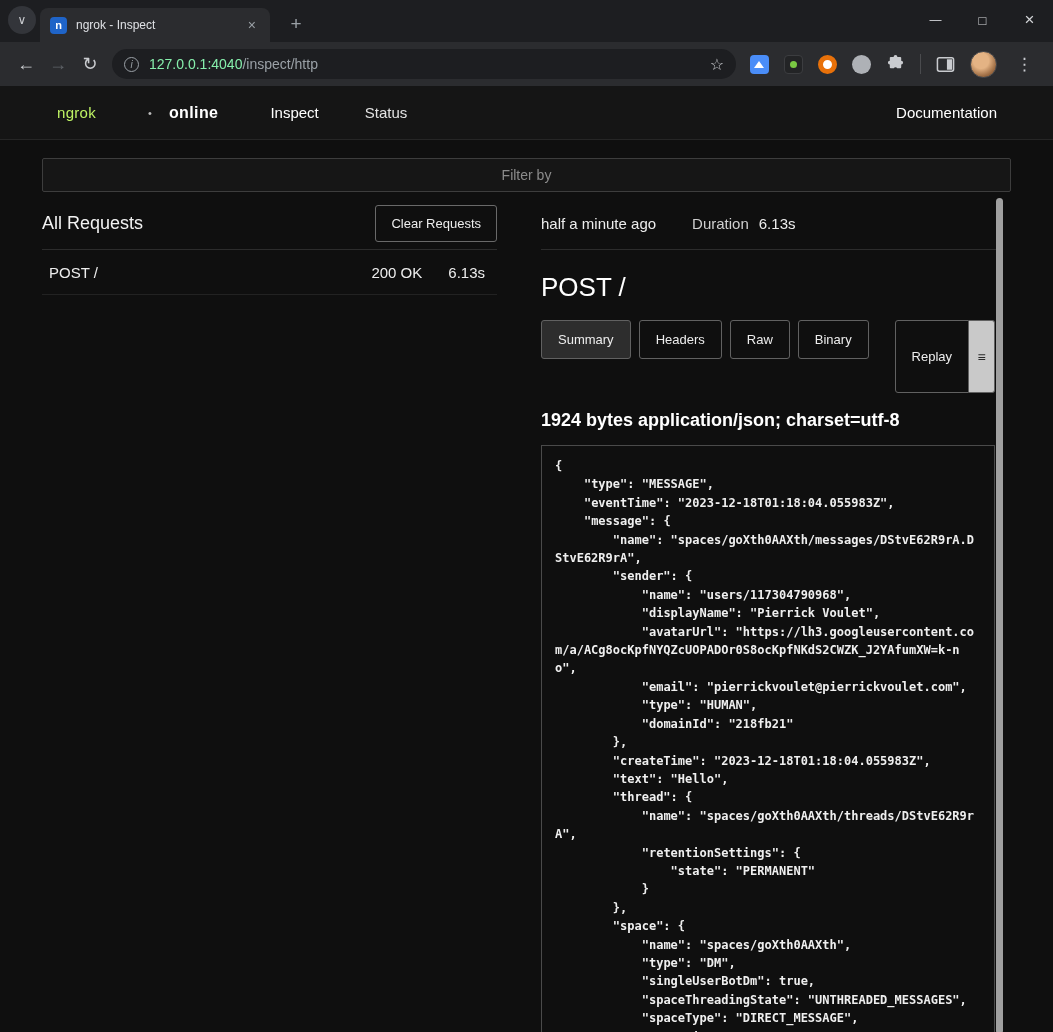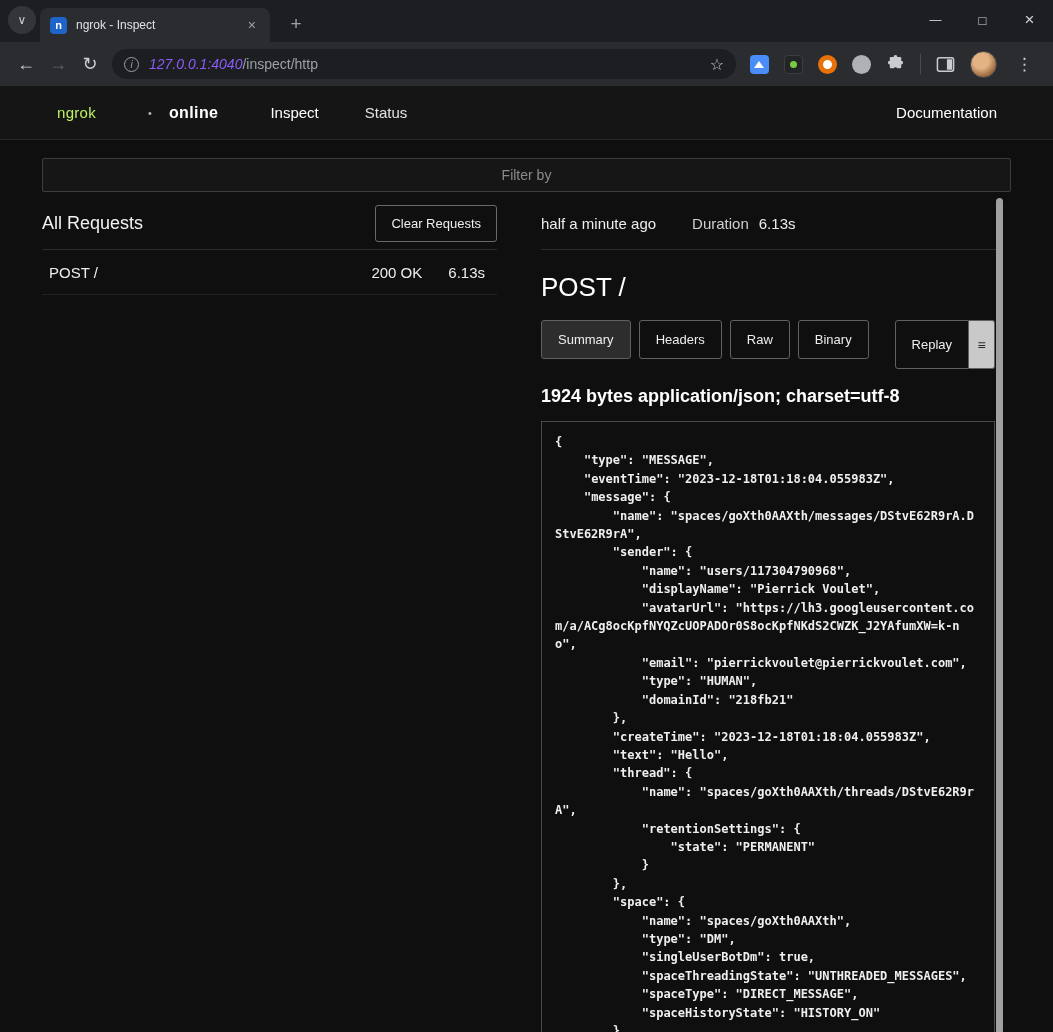--- a/index.html
+++ b/index.html
@@ -31,21 +31,21 @@
   .toolbar { height:44px; background:#2b2c2f; display:flex; align-items:center; padding:0 10px; }
   .nav-ic { width:32px; height:32px; display:flex; align-items:center; justify-content:center;
             font-size:18px; color:#c9cbcf; cursor:pointer; }
   .nav-ic.disabled { color:#5f6368; }
   .omnibox { flex:1; height:30px; margin:0 8px 0 6px; background:#1d1e21; border-radius:15px;
              display:flex; align-items:center; padding:0 12px; min-width:0; }
   .info-ic { width:15px; height:15px; border:1px solid #9aa0a6; border-radius:50%; color:#9aa0a6;
              font-size:10px; font-style:italic; display:flex; align-items:center; justify-content:center;
              flex:none; cursor:pointer; }
   .url { flex:1; margin-left:10px; font-size:14px; white-space:nowrap; overflow:hidden; }
-  .url .host { color:#8b5cf6;font-style:italic; }
+  .url .host { color:#86efac; }
   .url .path { color:#9aa0a6; }
   .star { color:#c9cbcf; font-size:16px; cursor:pointer; flex:none; }
   .ic-cluster { display:flex; align-items:center; gap:15px; padding:0 6px; }
   .ext { width:19px; height:19px; border-radius:4px; cursor:pointer; }
   .ext.photos { background:#4a8df8; position:relative; }
   .ext.photos::after { content:""; position:absolute; left:4px; top:6px; border-left:5px solid transparent;
                        border-right:5px solid transparent; border-bottom:7px solid #fff; }
   .ext.dark { background:#232426; border:1px solid #3c3d40; position:relative; }
   .ext.dark::after { content:""; position:absolute; left:5px; top:5px; width:7px; height:7px;
                      border-radius:50%; background:#7ac943; }
@@ -95,21 +95,21 @@
   .dur-label { color:#cfcfcf; font-size:15px; margin-left:36px; }
   .dur-val { color:#ededed; font-size:15px; margin-left:10px; }
   .detail-title { color:#ffffff; font-size:26px; font-weight:400; margin-top:22px; }
   .tabs-row { display:flex; align-items:flex-start; margin-top:17px; margin-right:16px; }
   .tab-btn { background:transparent; border:1px solid #616161; border-radius:3px; color:#ededed;
              font-size:13px; padding:11px 16px; margin-right:8px; cursor:pointer;
              font-family:"Liberation Sans", sans-serif; }
   .tab-btn.active { background:#2d2d2d; }
   .replay-group { margin-left:auto; display:flex; }
   .replay-btn { background:transparent; border:1px solid #616161; border-radius:3px 0 0 3px;
-                color:#ededed; font-size:13px; padding:16px 16px; cursor:pointer;
+                color:#ededed; font-size:13px; padding:28px 16px; cursor:pointer;
                 font-family:"Liberation Sans", sans-serif; }
   .replay-menu { width:26px; background:#c9c9c9; border:1px solid #616161; border-left:none;
                  border-radius:0 3px 3px 0; color:#2a2a2a; font-size:14px; display:flex;
                  align-items:center; justify-content:center; cursor:pointer; }
   .bytes-line { margin-top:17px; color:#ffffff; font-size:18px; font-weight:bold; }
   .code-box { margin-top:14px; margin-right:16px; border:1px solid #4a4a4a; background:#0f0f0f;
               padding:11px 13px; height:700px; overflow:hidden; }
   .code-box pre { font-family:"DejaVu Sans Mono", monospace; font-size:12px; line-height:18.4px;
                   font-weight:bold; color:#efefef; white-space:pre-wrap; word-break:break-all; }
   .scrollbar { position:absolute; top:0; right:8px; width:7px; height:836px; border-radius:4px;

